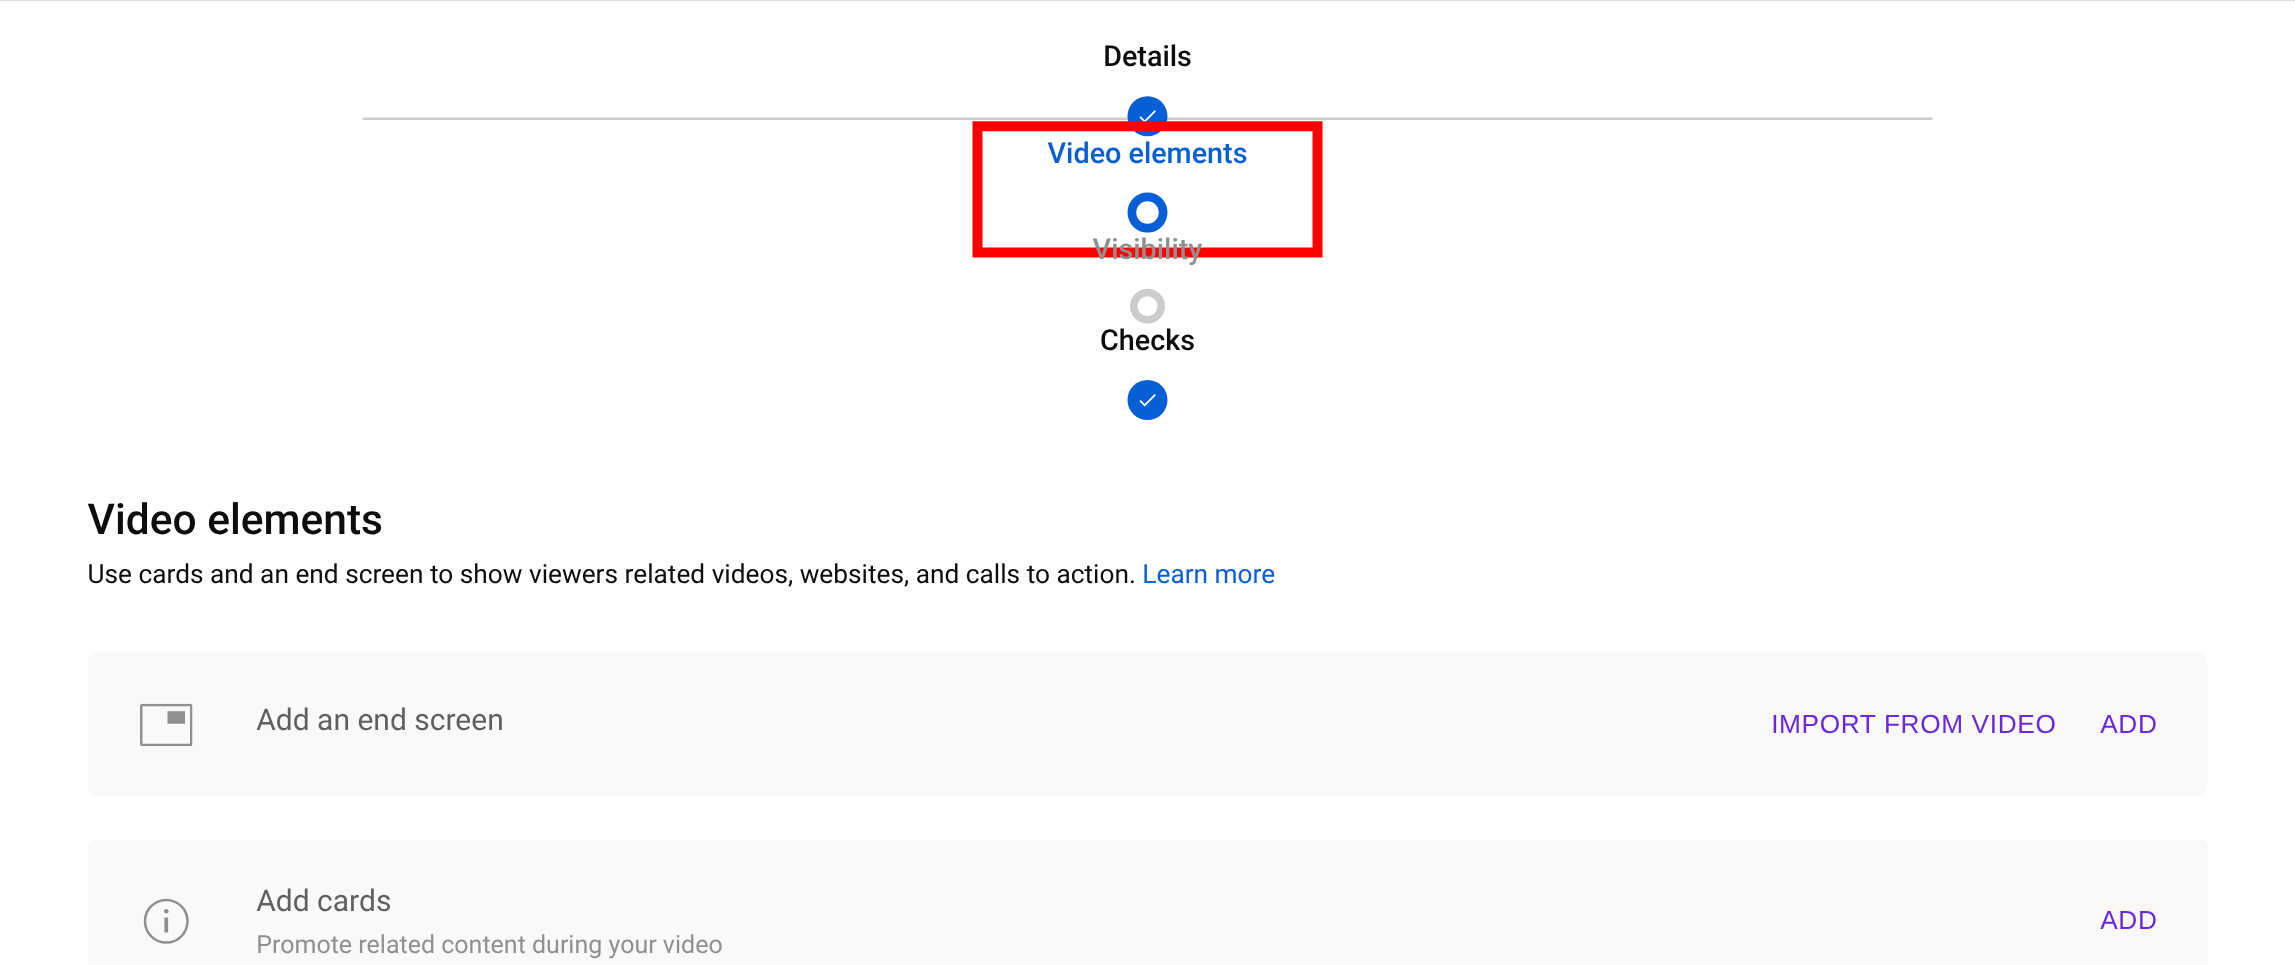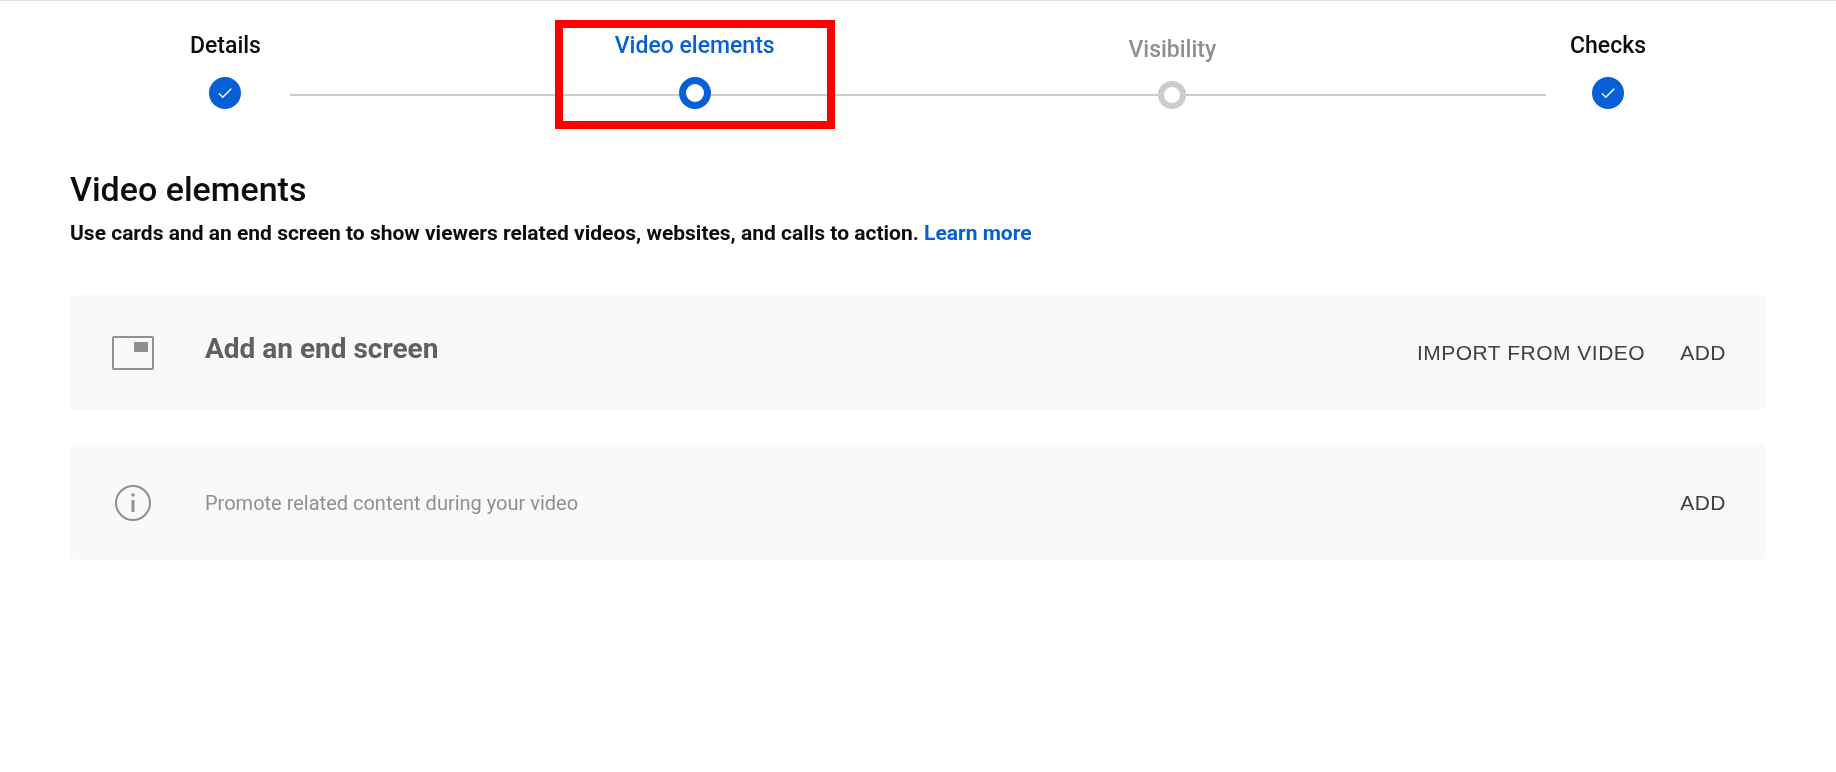--- a/index.html
+++ b/index.html
@@ -13,24 +13,25 @@
       width: 1836px;
       padding-top: 1px;
       border-top: 1px solid #e0e0e0;
     }
     .container {
       padding: 30px 70px;
     }
     .stepper {
       display: flex;
       justify-content: space-between;
-      align-items: flex-end;
+      align-items: center;
       position: relative;
       margin-bottom: 60px;
       padding: 0 120px;
+      flex-direction: column;
     }
     .stepper-line {
       position: absolute;
       top: 62px;
       left: 220px;
       right: 220px;
       height: 2px;
       background: #ccc;
       z-index: 0;
     }
@@ -94,21 +95,20 @@
     .page-title {
       font-size: 34px;
       font-weight: 500;
       color: #0d0d0d;
       margin-bottom: 12px;
     }
     .page-description {
       font-size: 21px;
       color: #0d0d0d;
       margin-bottom: 50px;
-      font-weight: bold;
     }
     .learn-more {
       color: #065fd4;
       text-decoration: none;
     }
     .card {
       background: #f9f9f9;
       border-radius: 6px;
       padding: 35px 40px;
       display: flex;
@@ -125,37 +125,37 @@
       justify-content: center;
     }
     .card-icon svg {
       stroke: #909090;
       fill: none;
     }
     .card-content {
       flex: 1;
     }
     .card-title {
-      font-size: 28px;
-      font-weight: 700;
+      font-size: 24px;
+      font-weight: 400;
       color: #606060;
       margin-bottom: 8px;
     }
     .card-subtitle {
       font-size: 20px;
       color: #909090;
     }
     .card-actions {
       display: flex;
       gap: 35px;
     }
     .card-button {
       font-size: 21px;
       font-weight: 500;
-      color: #404040;
+      color: #6d28d9;
       letter-spacing: 0.5px;
       background: none;
       border: none;
       cursor: pointer;
     }
   </style>
 </head>
 <body>
 
 <div class="container">
@@ -215,19 +215,20 @@
 
   <div class="card">
     <div class="card-icon">
       <svg width="38" height="38" viewBox="0 0 38 38">
         <circle cx="19" cy="19" r="17" stroke-width="2"></circle>
         <circle cx="19" cy="11" r="1.8" fill="#909090" stroke="none"></circle>
         <line x1="19" y1="16" x2="19" y2="28" stroke-width="3" stroke="#909090"></line>
       </svg>
     </div>
     <div class="card-content">
+      <div class="card-title">Add cards</div>
       <div class="card-subtitle">Promote related content during your video</div>
     </div>
     <div class="card-actions">
       <button class="card-button">ADD</button>
     </div>
   </div>
 </div>
 
 </body></html>

